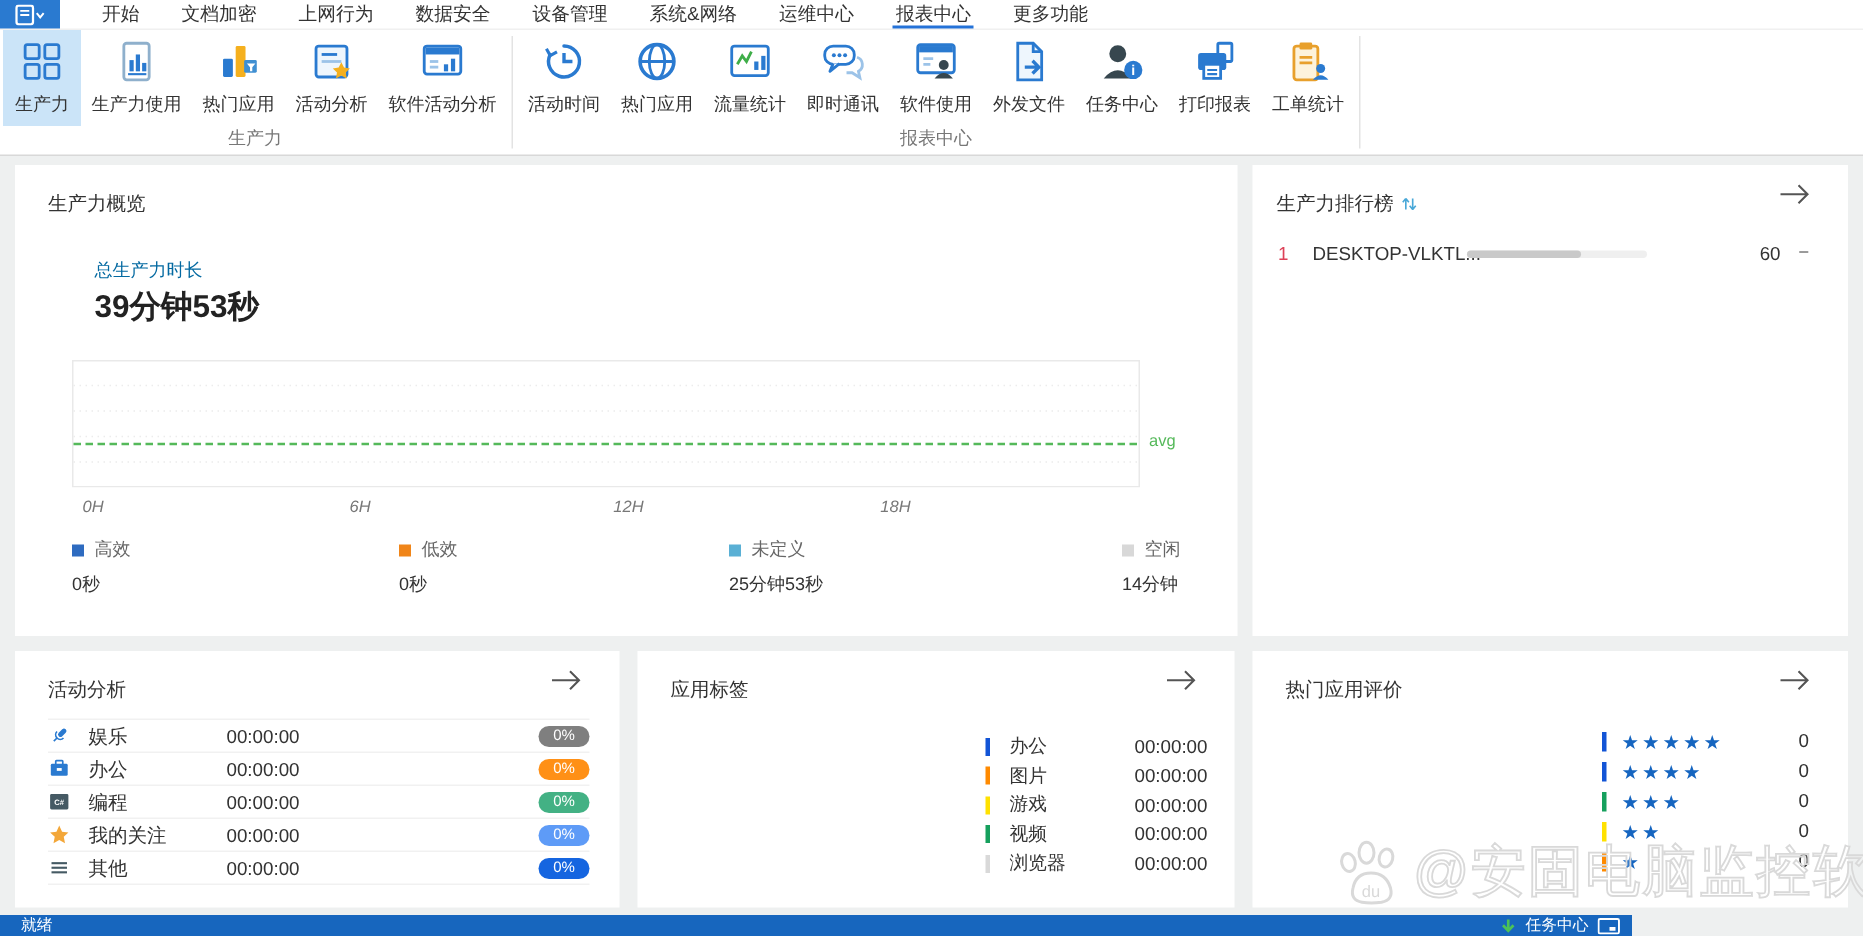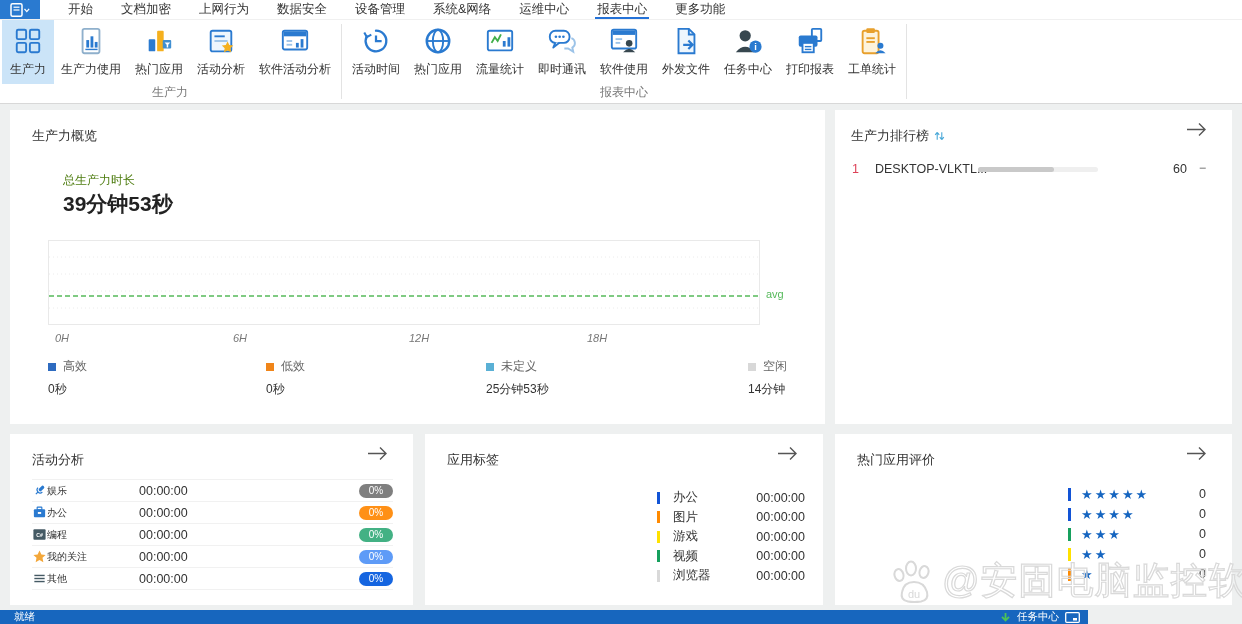--- a/index.html
+++ b/index.html
@@ -30,21 +30,21 @@
   .panel-title { position:absolute; left:22px; top:17px; font-size:13px; color:#333; display:flex; align-items:center; gap:5px; }
   .open-arrow { position:absolute; right:24px; top:12px; cursor:pointer; }
 
   .p-overview { left:10px; top:6px; width:815px; height:314px; }
   .p-ranking  { left:835px; top:6px; width:397px; height:314px; }
   .p-activity { left:10px; top:330px; width:403px; height:171px; }
   .p-tags     { left:425px; top:330px; width:398px; height:171px; }
   .p-ratings  { left:835px; top:330px; width:397px; height:171px; }
 
   
-  .total-label { position:absolute; left:53px; top:62px; font-size:12px; color:#4d7c0f; }
+  .total-label { position:absolute; left:53px; top:62px; font-size:12px; color:#0369a1; }
   .total-value { position:absolute; left:53px; top:80px; font-size:21px; font-weight:bold; color:#222; }
   .chart-wrap { position:absolute; left:38px; top:130px; width:712px; height:85px; }
   .avg-label { position:absolute; left:756px; top:178px; font-size:11px; color:#55b95a; }
   .x-tick { position:absolute; top:222px; transform:translateX(-50%); font-size:11px; color:#777;font-style:italic; }
   .legend-item { position:absolute; top:248px; }
   .legend-head { display:flex; align-items:center; gap:7px; font-size:12px; color:#666; }
   .legend-sq { width:8px; height:8px; display:inline-block; }
   .legend-val { margin-top:6px; font-size:12px; color:#333; }
 
   
@@ -53,21 +53,21 @@
   .rank-name { position:absolute; left:40px; top:4px; font-size:12.5px; color:#333; }
   .rank-track { position:absolute; left:143px; top:9px; width:120px; height:5px; border-radius:3px; background:#efefef; }
   .rank-fill { height:5px; border-radius:3px; background:#c9c9c9; width:63%; }
   .rank-val { position:absolute; left:322px; top:4px; width:30px; text-align:right; font-size:12.5px; color:#333; }
   .rank-trend { position:absolute; right:26px; top:3px; color:#9a9a9a; font-size:12px; font-weight:bold; }
 
   
   .act-list { position:absolute; left:22px; right:20px; top:45px; border-top:1px solid #f1f1f1; }
   .act-row { height:22px; display:flex; align-items:center; border-bottom:1px solid #f1f1f1; }
   .act-ic { width:15px; height:15px; flex:0 0 15px; }
-  .act-label { margin-left:0; font-size:10px; color:#333; width:92px; }
+  .act-label { margin-left:12px; font-size:13px; color:#333; width:92px; }
   .act-time { font-size:12.5px; color:#333; width:120px; }
   .act-badge { margin-left:auto; min-width:34px; height:14px; line-height:14px; border-radius:8px; color:#fff; font-size:10px; text-align:center; }
 
   
   .tag-list { position:absolute; left:232px; right:18px; top:54px; }
   .tag-row { height:19.5px; display:flex; align-items:center; }
   .tag-bar { width:3px; height:12px; flex:0 0 3px; }
   .tag-label { margin-left:13px; font-size:12.5px; color:#333; }
   .tag-time { margin-left:auto; font-size:12.5px; color:#333; }
 

